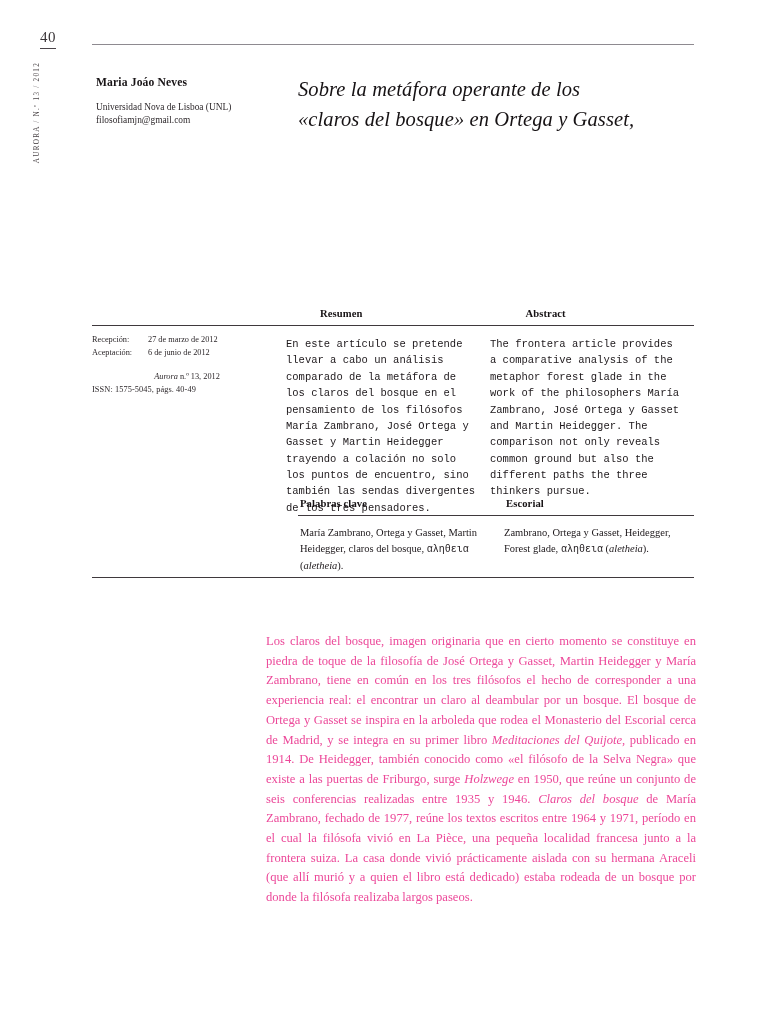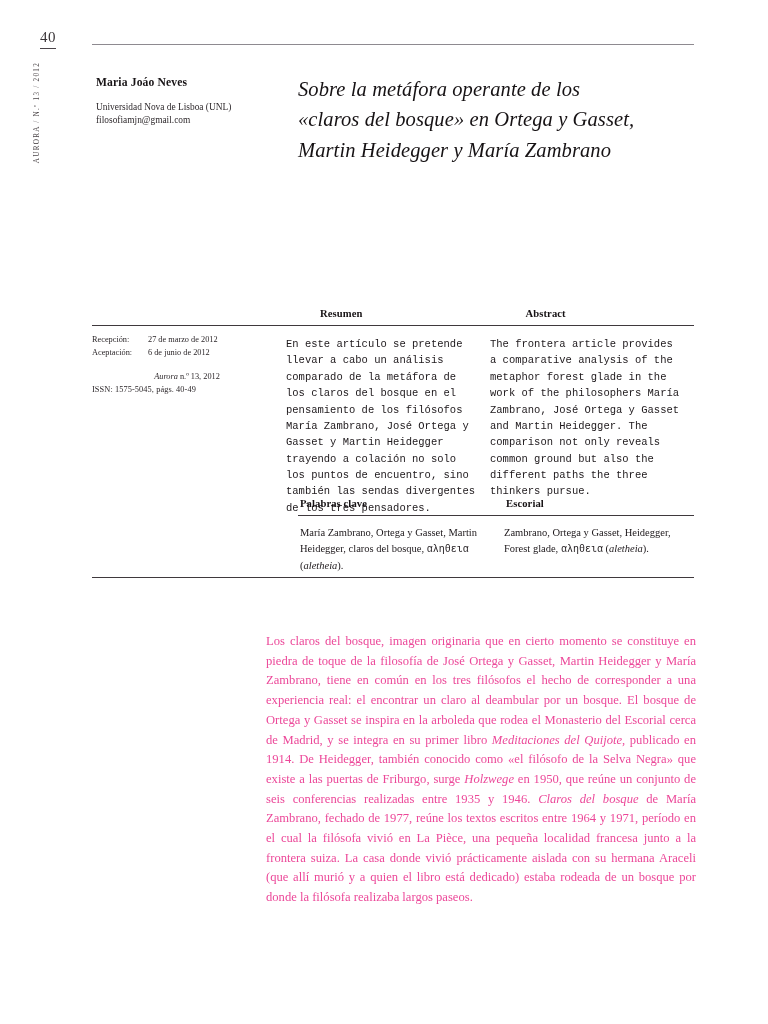--- a/index.html
+++ b/index.html
@@ -258,21 +258,20 @@
     <div class="author-name">Maria Joáo Neves</div>
     <div class="author-affil">
       <span>Universidad Nova de Lisboa (UNL)</span>
       <span>filosofiamjn@gmail.com</span>
     </div>
   </div>
 
   <h1 class="title">
     <span>Sobre la metáfora operante de los</span>
     <span>«claros del bosque» en Ortega y Gasset,</span>
-    <span>Martin Heidegger y María Zambrano</span>
   </h1>
 
   <div class="abs-headings">
     <div class="col">
       <span class="abs-h">Resumen</span>
     </div>
     <div class="col">
       <span class="abs-h">Abstract</span>
     </div>
   </div>

